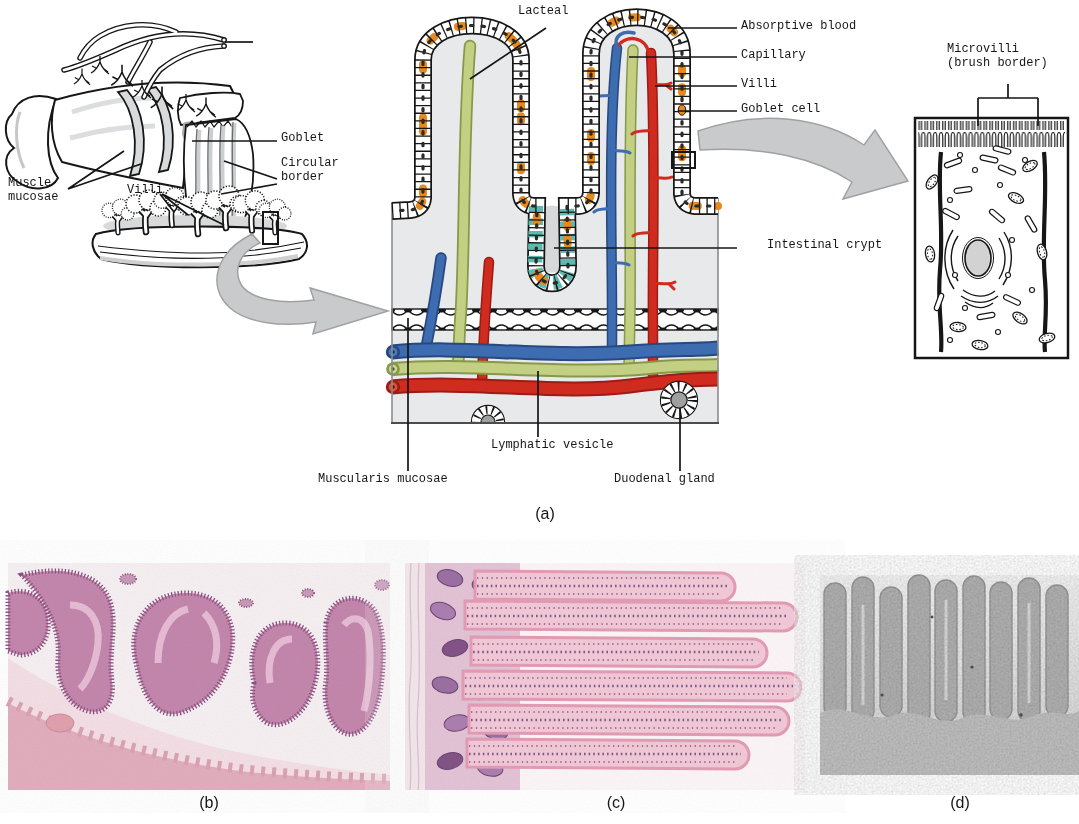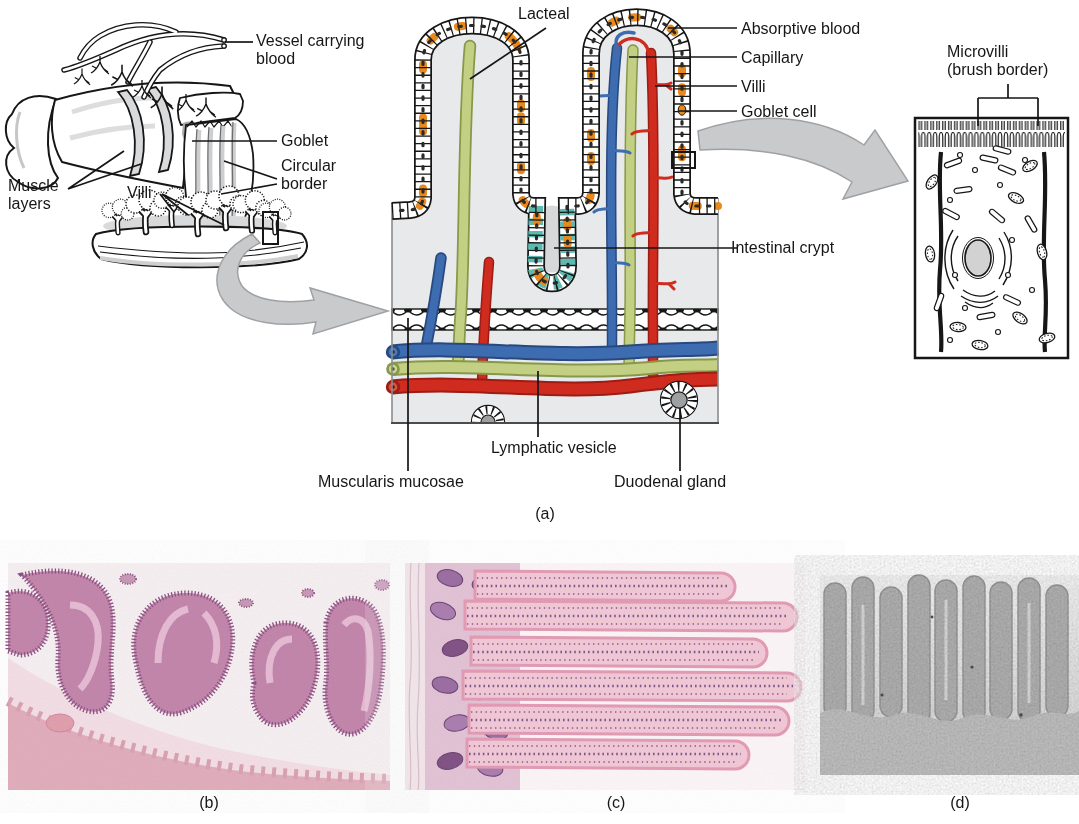--- a/index.html
+++ b/index.html
@@ -6,21 +6,21 @@
     --c-artery:#cf2b1e; --c-artery_dark:#9c1d15;
     --c-vein:#3d6cb1;   --c-vein_dark:#27497f;
     --c-lymph:#c3cf83;  --c-lymph_dark:#86984a;
     --c-goblet:#e8891d; --c-crypt:#54b6ad;
     --c-body_gray:#e8e9eb; --c-arrow_gray:#c9cacc; --c-ink:#161616;
   }
   html,body{margin:0;padding:0;background:#fff;}
   .stage{position:relative;width:1079px;height:824px;background:#fff;overflow:hidden;
          font-family:"Liberation Sans","DejaVu Sans",sans-serif;color:var(--c-ink);}
   .art{position:absolute;left:0;top:0;}
-  .lbl{position:absolute;font-size:16px;line-height:1.15;color:var(--c-ink);white-space:normal;}
+  .lbl{position:absolute;font-size:12px;line-height:1.15;color:var(--c-ink);white-space:normal;font-family:Liberation Mono, monospace;}
   .pre{white-space:pre-line;}
   .cap{position:absolute;font-size:16px;text-align:center;width:40px;color:var(--c-ink);}
   
   .ink{stroke:var(--c-ink);}
   .st-art{stroke:var(--c-artery)} .st-artd{stroke:var(--c-artery_dark)}
   .st-vein{stroke:var(--c-vein)} .st-veind{stroke:var(--c-vein_dark)}
   .st-lym{stroke:var(--c-lymph)} .st-lymd{stroke:var(--c-lymph_dark)}
   .st-gob{stroke:var(--c-goblet)} .f-gob{fill:var(--c-goblet)}
   .st-crypt{stroke:var(--c-crypt)}
   .f-body{fill:var(--c-body_gray)} .f-arrow{fill:var(--c-arrow_gray)}
@@ -394,33 +394,32 @@
     <g fill="#4f4f4f">
       <circle cx="62" cy="120" r="1.6"></circle>
           <circle cx="152" cy="92" r="1.6"></circle>
       <circle cx="201" cy="140" r="1.8"></circle>
           <circle cx="112" cy="42" r="1.4"></circle>
     </g>
     <rect width="259" height="200" filter="url(#grainD)" opacity="0.5" style="mix-blend-mode:multiply"></rect>
   </g>
 </svg>
 
-  <div class="lbl" style="left:256px;top:32px;width:114px">Vessel carrying blood</div>
   <div class="lbl" style="left:281px;top:132px">Goblet</div>
   <div class="lbl" style="left:281px;top:157px;width:72px">Circular border</div>
-  <div class="lbl" style="left:8px;top:177px;width:64px">Muscle layers</div>
+  <div class="lbl" style="left:8px;top:177px;width:64px">Muscle mucosae</div>
   <div class="lbl" style="left:127px;top:184px">Villi</div>
   <div class="lbl" style="left:518px;top:5px">Lacteal</div>
   <div class="lbl" style="left:741px;top:20px">Absorptive blood</div>
   <div class="lbl" style="left:741px;top:49px">Capillary</div>
   <div class="lbl" style="left:741px;top:78px">Villi</div>
   <div class="lbl" style="left:741px;top:103px">Goblet cell</div>
   <div class="lbl pre" style="left:947px;top:43px;width:140px">Microvilli
 (brush border)</div>
-  <div class="lbl" style="left:731px;top:239px">Intestinal crypt</div>
+  <div class="lbl" style="left:767px;top:239px">Intestinal crypt</div>
   <div class="lbl" style="left:491px;top:439px">Lymphatic vesicle</div>
   <div class="lbl" style="left:318px;top:473px">Muscularis mucosae</div>
   <div class="lbl" style="left:614px;top:473px">Duodenal gland</div>
 
   <div class="cap" style="left:525px;top:505px">(a)</div>
   <div class="cap" style="left:189px;top:794px">(b)</div>
   <div class="cap" style="left:596px;top:794px">(c)</div>
   <div class="cap" style="left:940px;top:794px">(d)</div>
 </div>
 

